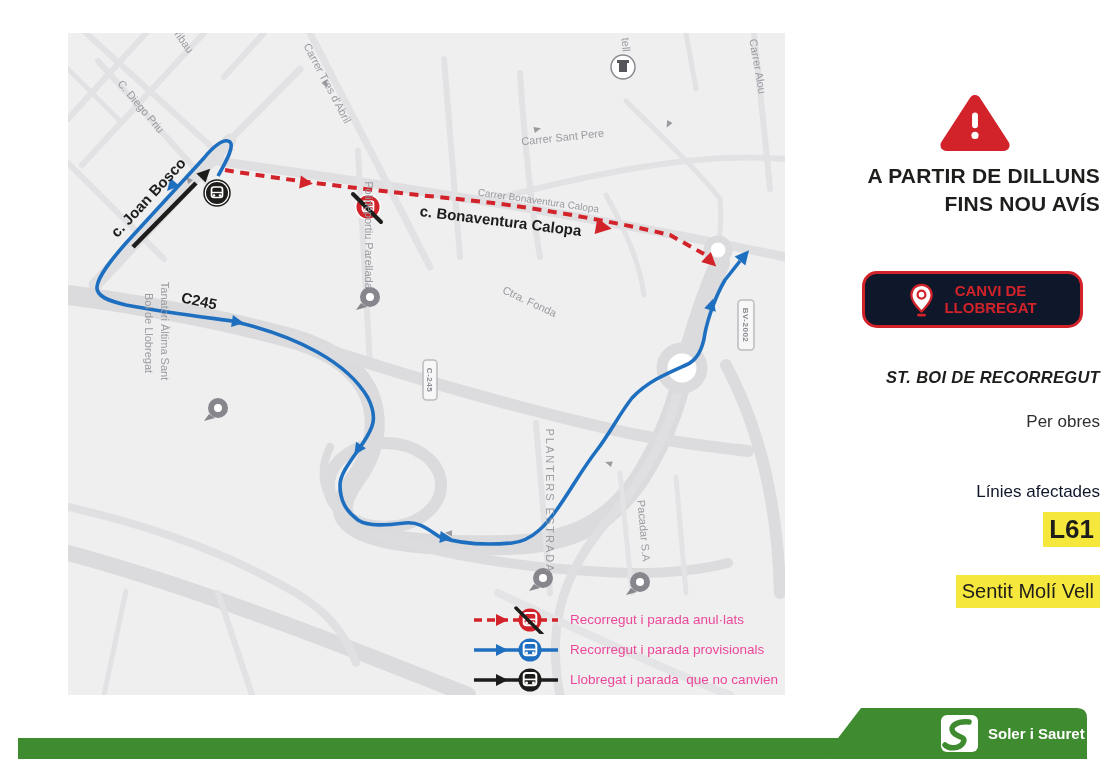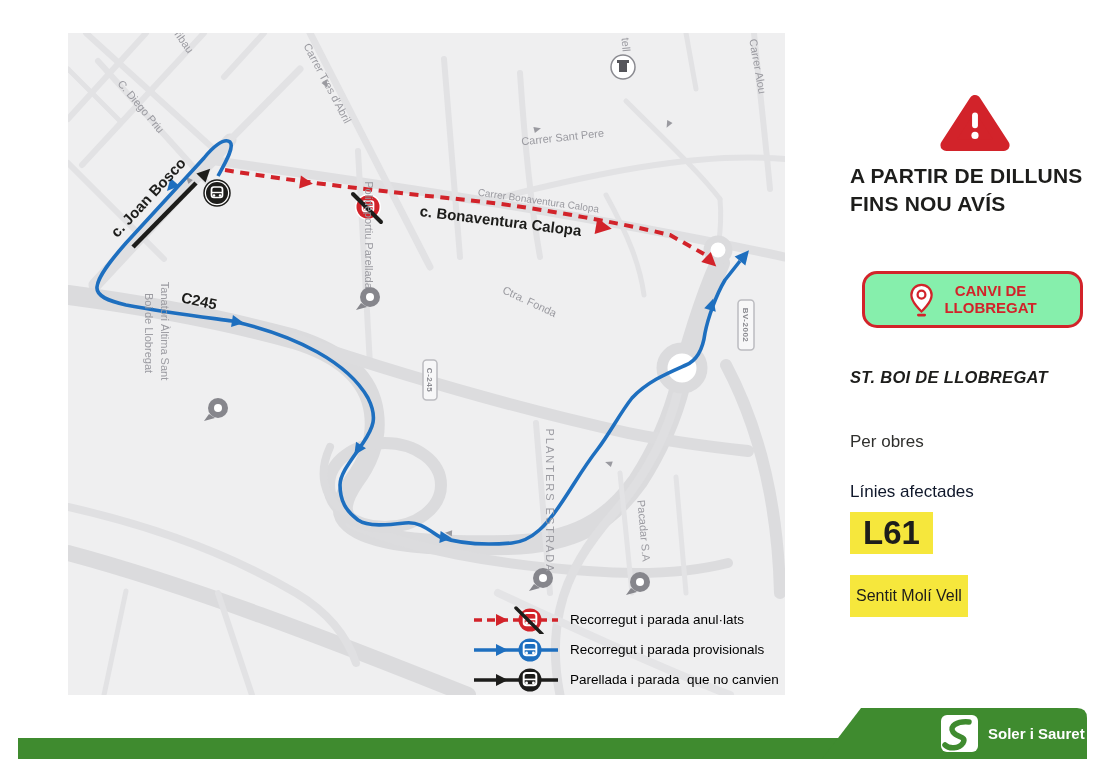--- a/index.html
+++ b/index.html
@@ -18,38 +18,38 @@
 
   .map-area{position:absolute;left:68px;top:33px;width:717px;height:662px}
   .map-label{fill:#9b9ba1;font-size:11px}
   .map-label.small{font-size:10px}
   .map-label.caps{letter-spacing:2px;font-size:11px}
   .map-anno{fill:#1d1d1b;font-size:15px;font-weight:bold}
   .shield-text{fill:#8a8a90;font-size:8px;font-weight:bold;letter-spacing:.5px}
 
   .legend{position:absolute;left:472px;top:606px;display:flex;flex-direction:column;gap:3px}
   .legend-row{display:flex;align-items:center;gap:10px;height:27px}
-  .legend-label{font-size:13.5px;color:#000000;white-space:pre}
-
-  .p-abs{position:absolute;left:850px;width:250px;text-align:left}
+  .legend-label{font-size:13.5px;color:#ec4899;white-space:pre}
+
+  .p-abs{position:absolute;left:850px;width:250px;text-align:right}
   .tri{position:absolute;left:939px;top:93px}
   .title{top:162px;font-weight:bold;font-size:21px;line-height:28px;color:#1d1d1b;letter-spacing:.2px}
   .badge{
     position:absolute;left:862px;top:271px;width:221px;height:57px;box-sizing:border-box;
-    border:3px solid var(--accent-red,#d2232a);border-radius:15px;background:#86efac;
+    border:3px solid var(--accent-red,#d2232a);border-radius:15px;background:#0f172a;
     display:flex;align-items:center;justify-content:center;gap:9px;
   }
   .badge-text{color:var(--accent-red,#d2232a);font-weight:bold;font-size:15px;line-height:16.5px;text-align:center}
   .location{top:368px;font-size:16.5px;font-weight:bold;font-style:italic;color:#1d1d1b;letter-spacing:.3px}
-  .reason{top:432px;font-size:17px;color:#2f2f2d}
+  .reason{top:412px;font-size:17px;color:#2f2f2d}
   .affected{top:482px;font-size:17px;color:#0f172a}
   .l61wrap{top:512px}
-  .l61wrap span{display:inline-block;font-size:33px;font-weight:bold;color:#1d1d1b;padding:2px 13px}
+  .l61wrap span{display:inline-block;font-size:26px;font-weight:bold;color:#1d1d1b;padding:2px 6px}
   .dirwrap{top:575px}
-  .dirwrap span{display:inline-block;font-size:16px;color:#1d1d1b;padding:12px 6px}
+  .dirwrap span{display:inline-block;font-size:20px;color:#1d1d1b;padding:5px 6px}
   .footer-svg{position:absolute;left:0;top:708px}
   .footer-text{fill:#fff;font-size:15px;font-weight:bold}
 </style>
 </head>
 <body>
 
 <div class="map-area">
 <svg width="717" height="662" viewBox="0 0 717 662">
   <defs>
     <g id="busg">
@@ -236,21 +236,21 @@
   </div>
   <div class="legend-row">
     <svg width="88" height="28" viewBox="0 0 88 28">
       <line x1="2" y1="14" x2="86" y2="14" class="s-black" stroke-width="3.5"></line>
       <polygon class="f-black" points="24,8 36,14 24,20"></polygon>
       <g transform="translate(58,14)">
         <circle r="11.5" class="f-black"></circle>
         <use href="#busg" transform="scale(1.15)"></use>
       </g>
     </svg>
-    <span class="legend-label">Parellada i parada  que no canvien</span>
+    <span class="legend-label">Llobregat i parada  que no canvien</span>
   </div>
 </div>
 
 <svg class="tri" width="72" height="60" viewBox="0 0 110 92">
   <path d="M55,12 L99,80 L11,80 Z" class="f-red s-red" stroke-width="18" stroke-linejoin="round"></path>
   <rect x="50.5" y="30" width="9" height="24" rx="4.5" fill="#fff"></rect>
   <circle cx="55" cy="65" r="5.5" fill="#fff"></circle>
 </svg>
 
 <div class="p-abs title">
@@ -263,21 +263,21 @@
     <path d="M18,3.5 C10.5,3.5 4.5,9.5 4.5,17 C4.5,27 18,39 18,39 C18,39 31.5,27 31.5,17 C31.5,9.5 25.5,3.5 18,3.5 Z" fill="#fff" class="s-red" stroke-width="3"></path>
     <circle cx="18" cy="16.5" r="5.2" fill="none" class="s-red" stroke-width="3"></circle>
     <rect x="12" y="42" width="12" height="3.6" rx="1.8" class="f-red"></rect>
   </svg>
   <div class="badge-text">
     <div>CANVI DE</div>
     <div>LLOBREGAT</div>
   </div>
 </div>
 
-<div class="p-abs location">ST. BOI DE LLOBREGAT</div>
+<div class="p-abs location">ST. BOI DE RECORREGUT</div>
 <div class="p-abs reason">Per obres</div>
 <div class="p-abs affected">Línies afectades</div>
 <div class="p-abs l61wrap">
   <span class="yellow">L61</span>
 </div>
 <div class="p-abs dirwrap">
   <span class="yellow">Sentit Molí Vell</span>
 </div>
 
 <svg class="footer-svg" width="1103" height="70" viewBox="0 0 1103 70">

